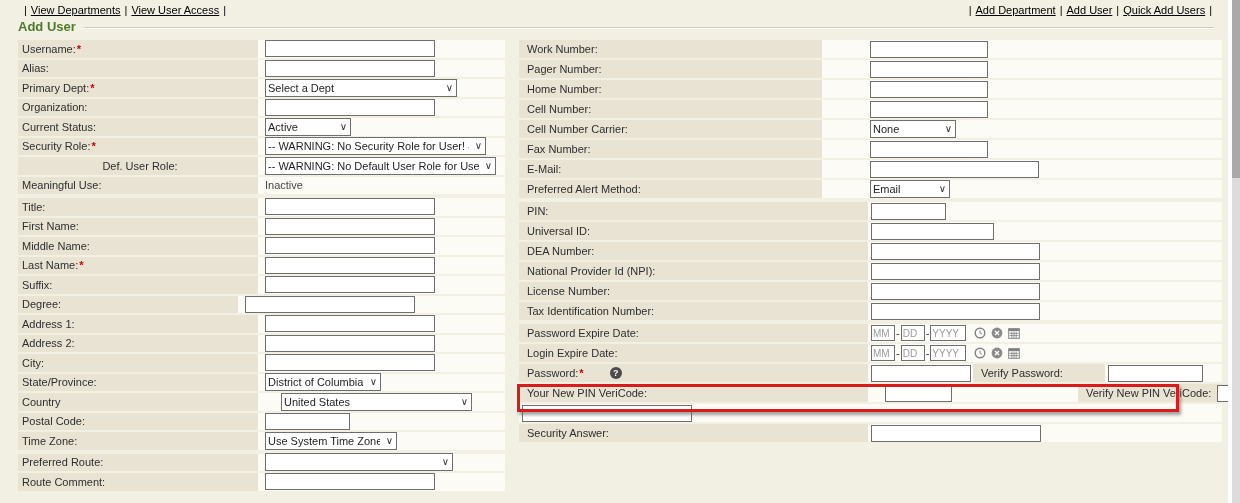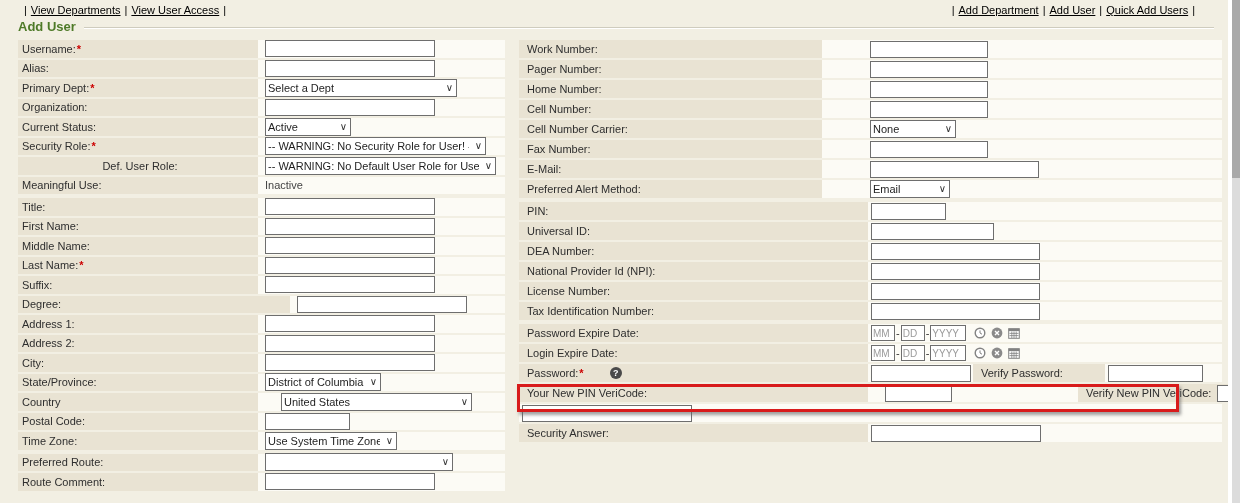--- a/index.html
+++ b/index.html
@@ -6,21 +6,21 @@
   html,body { width:1240px; height:503px; }
   body {
     position: relative;
     background: #F2EFE3;
     font-family: "Liberation Sans", sans-serif;
     font-size: 11px;
     color: #2e2e2e;
     overflow: hidden;
   }
   
-  .topbar { position:absolute; top:4px; left:20px; right:41px; display:flex; justify-content:space-between; white-space:nowrap; }
+  .topbar { position:absolute; top:4px; left:20px; right:24px; display:flex; justify-content:space-between; white-space:nowrap; }
   .links a { color:#000; text-decoration:underline; cursor:pointer; }
   .links .sep { margin:0 4px; color:#000; }
   
   .titlebar { position:absolute; top:19px; left:18px; right:26px; display:flex; align-items:center; }
   .page-title { color:#4E7A28; font-weight:bold; font-size:13px; white-space:nowrap; }
   .title-rule { flex:1; height:2px; margin-left:8px; margin-top:3px; border-top:1px solid #CFCCBE; border-bottom:1px solid #FFFFFF; }
   
   .tbl { position:absolute; top:40px; }
   .tbl.left  { left:18px;  width:487px; }
   .tbl.right { left:519px; width:703px; }
@@ -173,21 +173,21 @@
       </div>
       <div class="row">
         <div class="lbl" style="width: 240px; text-align: center;">
           <span>Suffix:</span>
         </div>
         <div class="ctl" style="padding-left: 7px;">
           <input class="txt" type="text" style="width: 170px;">
         </div>
       </div>
       <div class="row">
-        <div class="lbl" style="width: 272px;">
+        <div class="lbl" style="width: 220px;">
           <span>Degree:</span>
         </div>
         <div class="ctl" style="padding-left: 7px;">
           <input class="txt" type="text" style="width: 170px;">
         </div>
       </div>
       <div class="row">
         <div class="lbl" style="width: 240px;">
           <span>Address 1:</span>
         </div>

